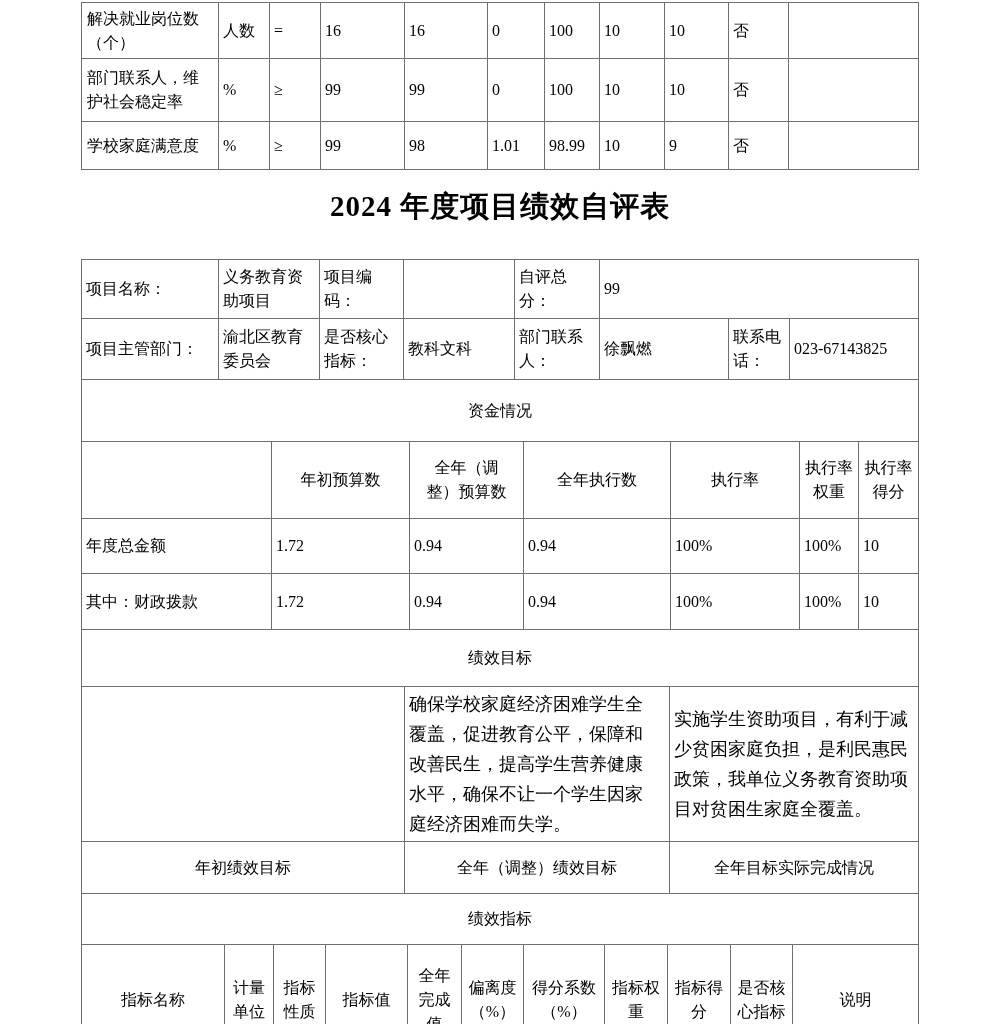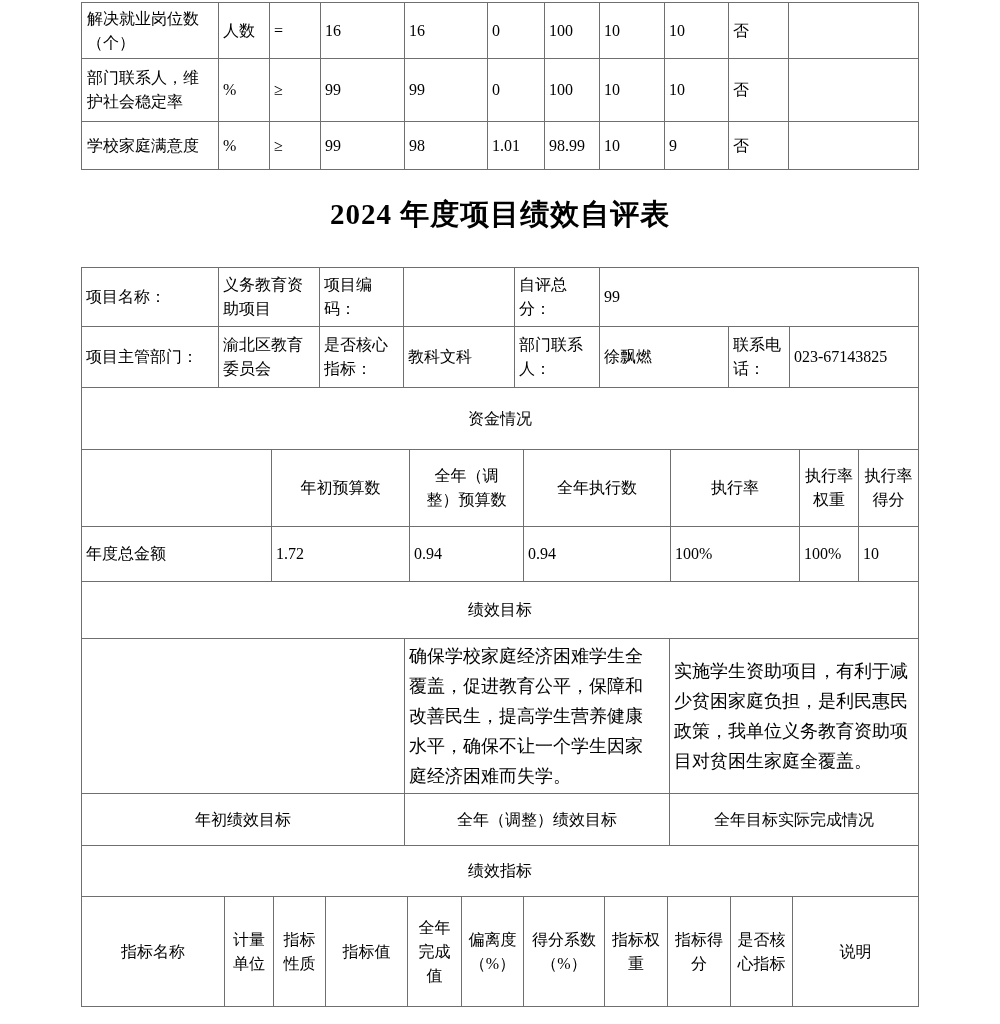--- a/index.html
+++ b/index.html
@@ -31,21 +31,21 @@
   .tight{padding:2px 4px;margin-top:30px;}
   .wide{padding:14px 10px;}
   .goal-text{
     font-size:18px;line-height:30px;
     white-space:pre-line;
     text-align:left;
     padding:2px 4px;
     vertical-align:middle;
   }
   h1.doc-title{
-    margin:24px 0 0 0;
+    margin:16px 0 0 0;
     width:1000px;
     text-align:center;
     font-size:29px;line-height:40px;
     font-weight:bold;
     letter-spacing:1px;
   }
   .t-info{margin-top:33px;}
 </style>
 </head>
 <body>
@@ -162,20 +162,29 @@
       <td class="ctr"></td>
       <td class="ctr">年初预算数</td>
       <td class="ctr wide">全年（调整）预算数</td>
       <td class="ctr">全年执行数</td>
       <td class="ctr">执行率</td>
       <td class="ctr tight">执行率权重</td>
       <td class="ctr tight">执行率得分</td>
     </tr>
     <tr style="height:55px">
       <td class="lbl">年度总金额</td>
+      <td class="num">1.72</td>
+      <td class="num">0.94</td>
+      <td class="num">0.94</td>
+      <td class="num">100%</td>
+      <td class="num">100%</td>
+      <td class="num">10</td>
+    </tr>
+    <tr style="height:56px">
+      <td class="lbl">其中：财政拨款</td>
       <td class="num">1.72</td>
       <td class="num">0.94</td>
       <td class="num">0.94</td>
       <td class="num">100%</td>
       <td class="num">100%</td>
       <td class="num">10</td>
     </tr>
   </tbody>
     </table>
 

